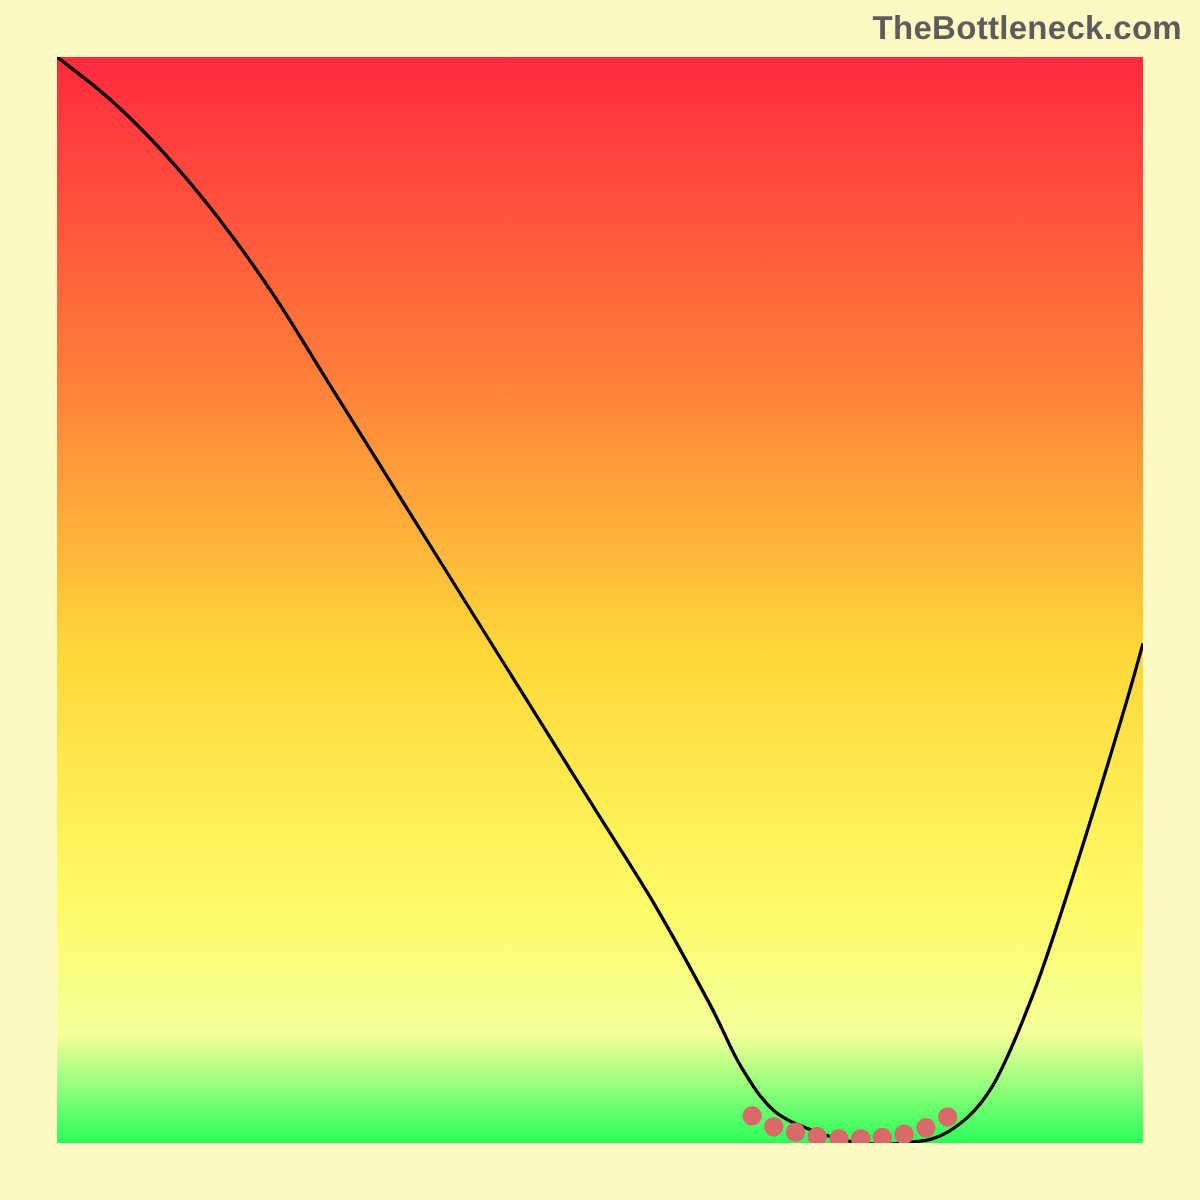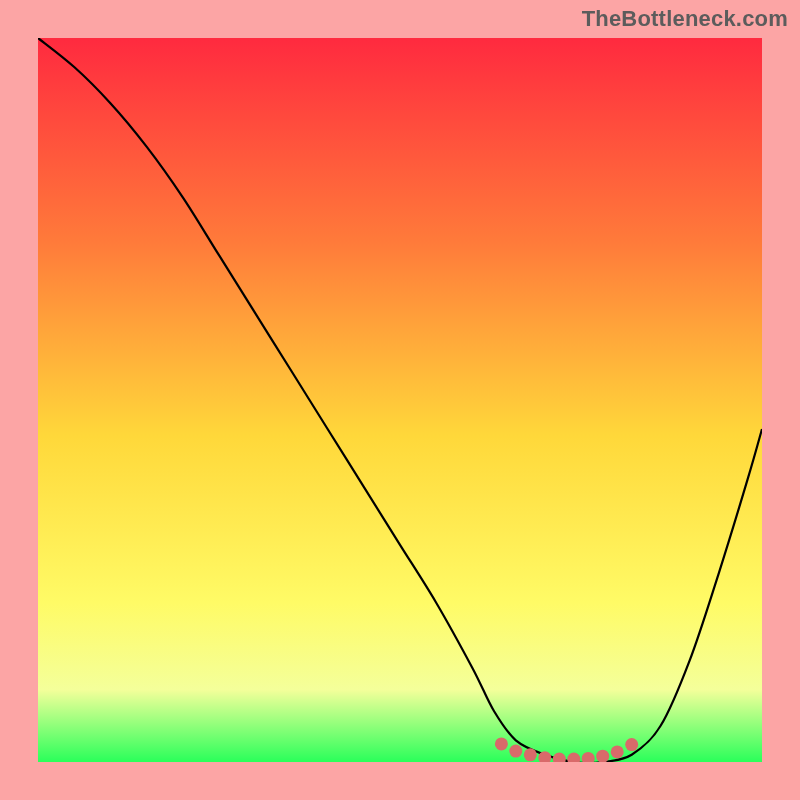--- a/index.html
+++ b/index.html
@@ -8,21 +8,21 @@
     width: 800px;
     height: 800px;
     background: #000;
     overflow: hidden;
     font-family: Arial, Helvetica, sans-serif;
   }
   .frame {
     position: relative;
     width: 800px;
     height: 800px;
-    background: #fca5a5;
+    background: #fef9c3;
   }
   .watermark {
     position: absolute;
     top: 6px;
     right: 12px;
     font-size: 22px;
     font-weight: 600;
     color: #5c5c5c;
     letter-spacing: 0.2px;
     z-index: 10;

